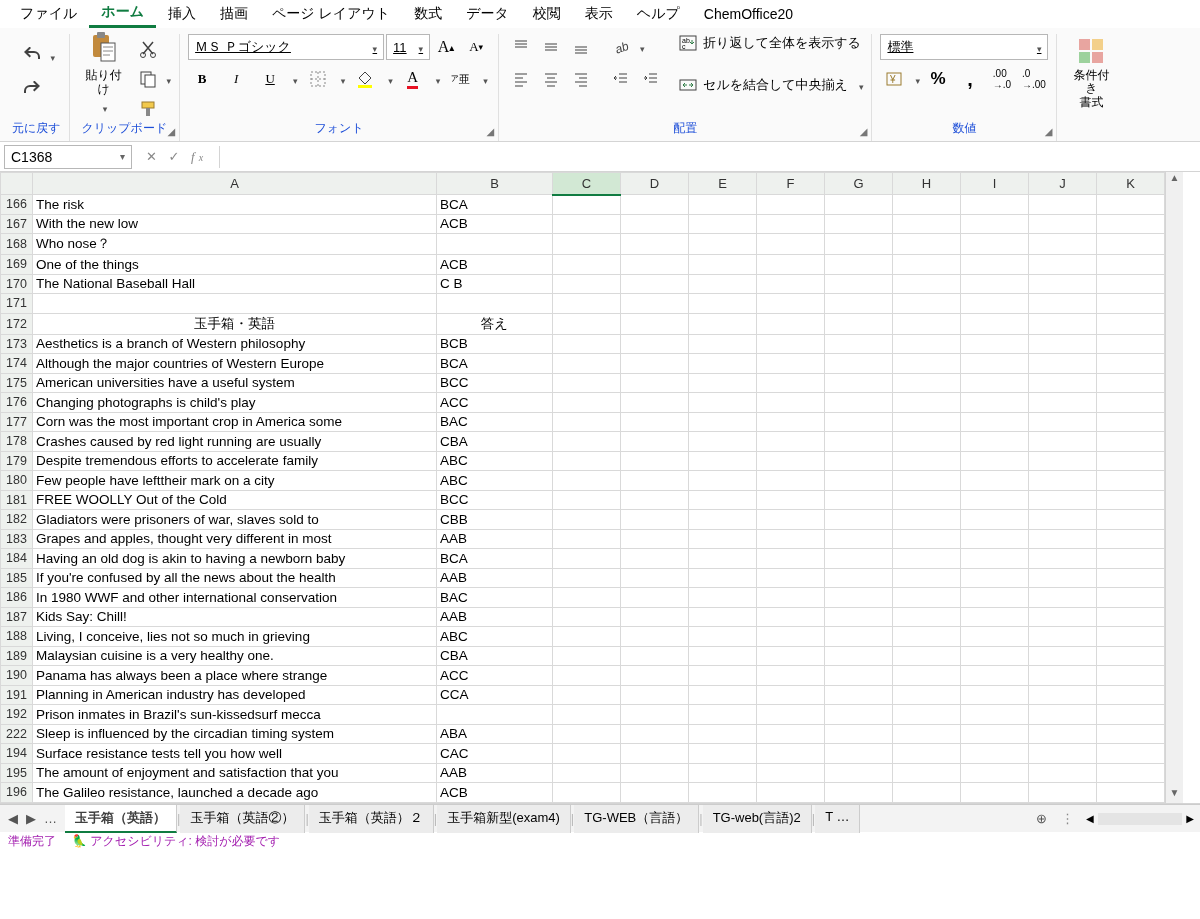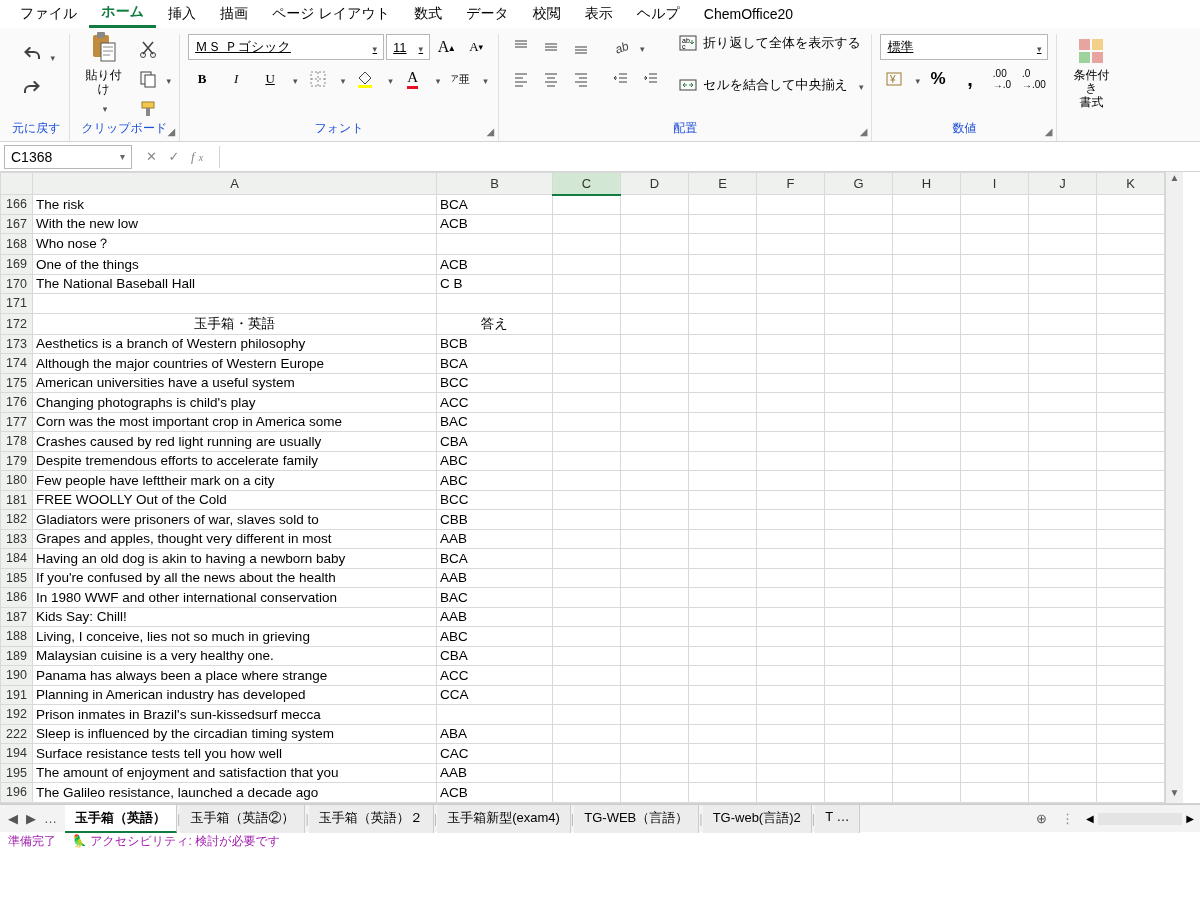--- a/index.html
+++ b/index.html
@@ -33,21 +33,21 @@
 .grid thead th.sel { background: #d2e8d4; border-bottom: 2px solid #107c41; }
 .colA { width: 404px; }
 .colB { width: 116px; }
 .colOther { width: 68px; }
 .center { text-align: center !important; }
 .tabbar { display: flex; align-items: center; height: 28px; border-top: 1px solid #ccc; background: #f3f3f3; font-size: 13px; }
 .tabnav { display: flex; gap: 4px; padding: 0 6px; color: #555; }
 .tabnav span { cursor: pointer; padding: 0 2px; }
 .tabs { display: flex; align-items: stretch; flex: 1; overflow: hidden; }
 .tab { padding: 4px 10px; border-right: 1px solid #ccc; cursor: pointer; white-space: nowrap; background: #ececec; }
-.tab.active { background: #fff; border-bottom: 2px solid #107c41; color: #000000; font-weight: 600; }
+.tab.active { background: #fff; border-bottom: 2px solid #107c41; color: #404040; font-weight: 600; }
 .statusbar { height: 17px; font-size: 12px; padding: 1px 8px; color: #a21caf; display: flex; gap: 16px; }
 .scroll-stub-right { width: 18px; background: #f0f0f0; border-left: 1px solid #d4d4d4; display:flex; flex-direction:column; }
 .scroll-stub-right .arrow { height:16px; text-align:center; font-size:10px; color:#666; cursor:pointer;}
 .scroll-stub-right .track { flex:1; }
 svg { display: block; }
 </style>
 </head>
 <body>
 
 <div class="menubar" id="menubar">

